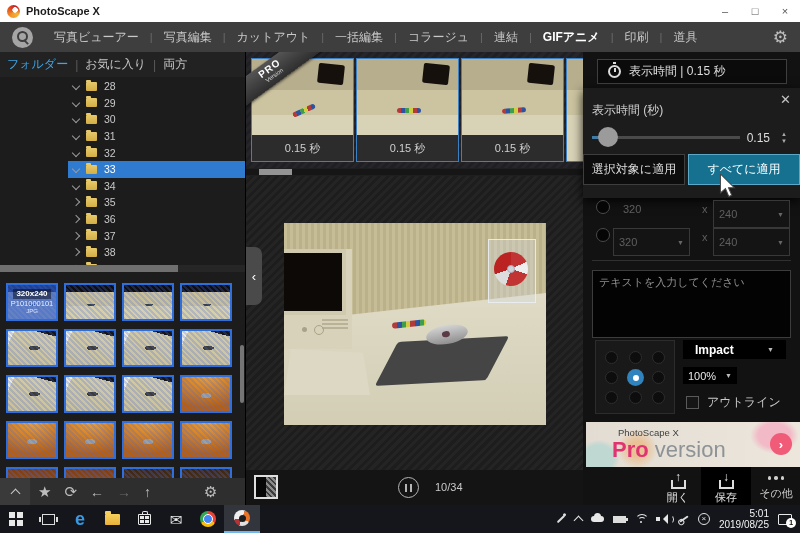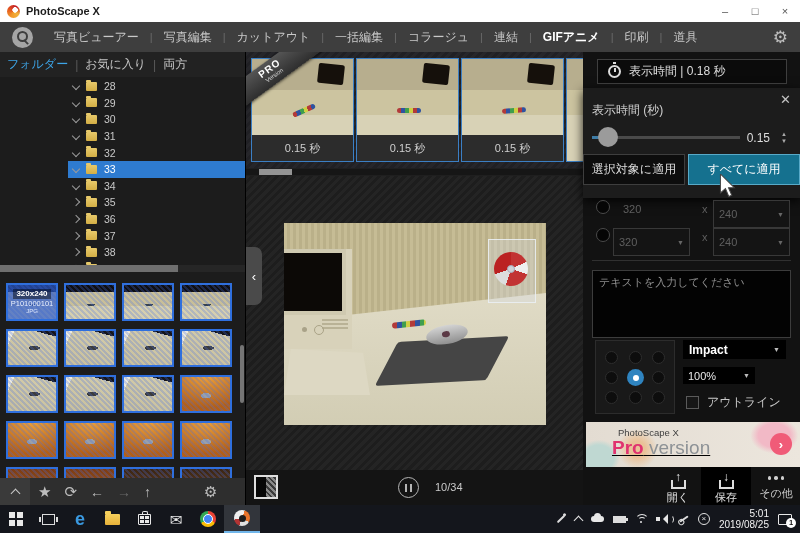--- a/index.html
+++ b/index.html
@@ -168,33 +168,33 @@
        display:flex;align-items:center;padding:0 5px;justify-content:space-between;background:#141414;}
   .dd .car{font-size:7px;color:#666;}
   .divider{position:absolute;left:9px;top:208px;width:199px;height:1px;background:#303030;}
   .caption-box{position:absolute;left:9px;top:218px;width:199px;height:68px;background:#030303;
        border:1px solid #3c3c3c;box-sizing:border-box;color:#8f8f8f;font-size:11px;padding:4px 6px;}
   .gridbox{position:absolute;left:12px;top:288px;width:78px;height:72px;border:1px solid #2c2c2c;background:#191919;}
   .dot{position:absolute;width:13px;height:13px;border-radius:50%;background:#0d0d0d;border:1px solid #2d2d2d;box-sizing:border-box;}
   .dot.on{width:17px;height:17px;background:#2f84c0;border:none;}
   .dot.on::after{content:"";position:absolute;left:5.5px;top:5.5px;width:6px;height:6px;border-radius:50%;background:#fff;}
   .font-dd{position:absolute;left:100px;top:288px;width:103px;height:19px;background:#000;color:#fff;
-       font-size:12px;font-weight:bold;display:flex;align-items:center;justify-content:space-between;padding:0 6px;box-sizing:border-box;}
-  .size-dd{position:absolute;left:100px;top:315px;width:72px;height:17px;background:#000;color:#e8e8e8;
+       font-size:12px;font-weight:bold;display:flex;align-items:center;justify-content:space-between;padding:0 12px;box-sizing:border-box;}
+  .size-dd{position:absolute;left:100px;top:315px;width:54px;height:17px;background:#000;color:#e8e8e8;
        font-size:11px;display:flex;align-items:center;justify-content:space-between;padding:0 5px;box-sizing:border-box;}
   .car2{font-size:7px;color:#bbb;}
   .outline-row{position:absolute;left:103px;top:342px;display:flex;align-items:center;color:#c9c9c9;font-size:12px;}
   .cbx{width:13px;height:13px;background:#161616;border:1px solid #5a5a5a;box-sizing:border-box;margin-right:8px;}
   .banner{position:absolute;left:3px;top:370px;width:214px;height:45px;overflow:hidden;
       background:radial-gradient(40px 30px at 88% 30%,#f2b9c6 0 40%,transparent 60%),
                  radial-gradient(30px 26px at 6% 80%,#bfd8d2 0 50%,transparent 70%),
                  radial-gradient(26px 26px at 24% 60%,rgba(240,150,60,.4) 0 8px,transparent 20px),
                  linear-gradient(90deg,#e3dcd2,#ece6dd);}
   .bn-app{position:absolute;left:32px;top:5px;font-size:9.5px;color:#3f3f3f;}
-  .bn-line{position:absolute;left:26px;top:15px;font-size:19px;text-decoration:underline;}
+  .bn-line{position:absolute;left:26px;top:15px;font-size:22px;}
   .bn-pro{color:#e0336f;font-weight:bold;}
   .bn-ver{color:#8d9296;}
   .bn-circle{position:absolute;right:8px;top:11px;width:22px;height:22px;border-radius:50%;background:#f05b78;
       color:#fff;display:flex;align-items:center;justify-content:center;font-size:13px;font-weight:bold;}
   .actions{position:absolute;left:0;top:415px;width:217px;height:38px;}
   .act{position:absolute;top:0;height:38px;display:flex;flex-direction:column;align-items:center;justify-content:center;color:#e4e4e4;}
   .act-open{left:72px;width:46px;}
   .act-save{left:118px;width:50px;background:#000;}
   .act-more{left:170px;width:46px;color:#cfcfcf;}
   .act .lbl{font-size:11px;margin-top:1px;}
@@ -467,21 +467,21 @@
         <i></i>
         <i></i>
       </div>
     <div class="counter">10/34</div>
   </div>
 </div>
 
 <div class="abs panel">
   <div class="dur-header">
     <span class="stopwatch"></span>
-    <span>表示時間 | 0.18 秒</span>
+    <span>表示時間 | 0.15 秒</span>
   </div>
 
   <div class="popup">
     <span class="popup-close">✕</span>
     <div class="popup-title">表示時間 (秒)</div>
     <div class="slider-track">
         <i class="slider-fill"></i>
       </div>
     <div class="slider-thumb"></div>
     <div class="slider-val">0.15</div>

